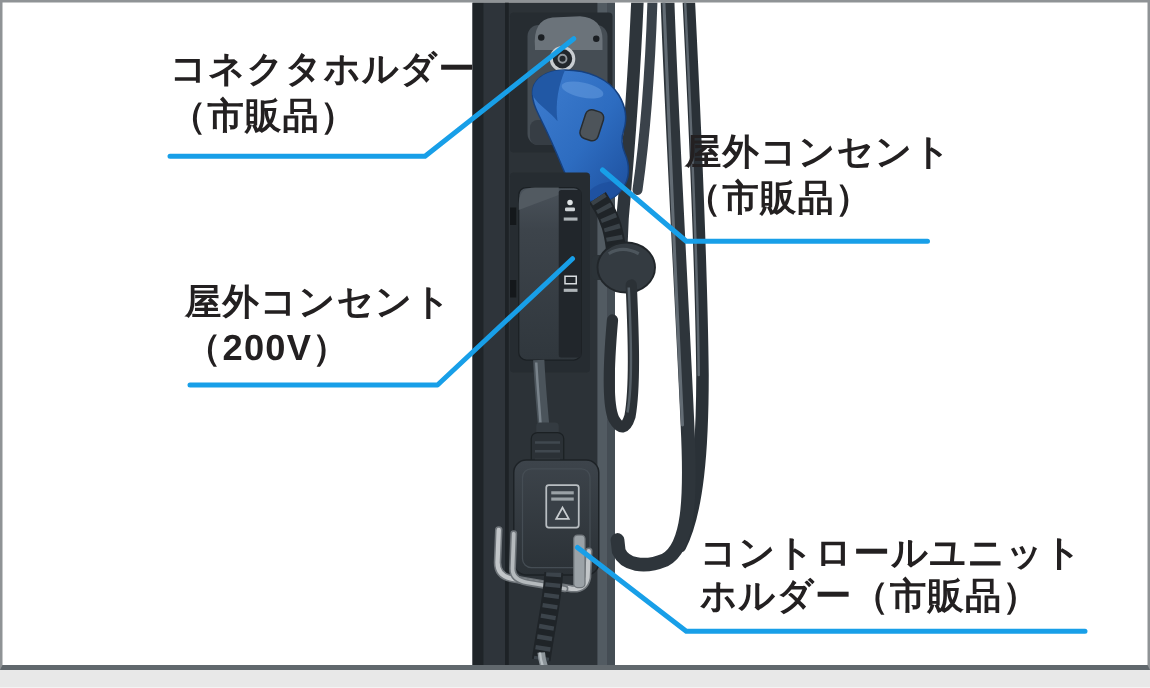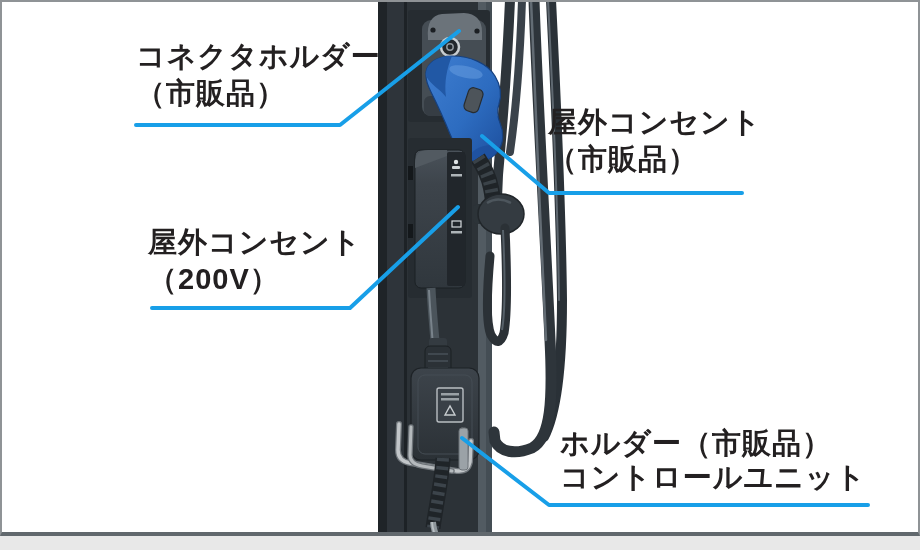--- a/index.html
+++ b/index.html
@@ -180,17 +180,17 @@
     <span class="ln">屋外コンセント</span>
     <span class="ln">（市販品）</span>
   </div>
 
   <div class="label" style="left:146px;top:222px;">
     <span class="ln">屋外コンセント</span>
     <span class="ln">（200V）</span>
   </div>
 
   <div class="label small-lh" style="left:558px;top:424px;">
+    <span class="ln">コントロールユニット</span>
     <span class="ln">ホルダー（市販品）</span>
-    <span class="ln">コントロールユニット</span>
   </div>
 
 </div>
 
 </body></html>

